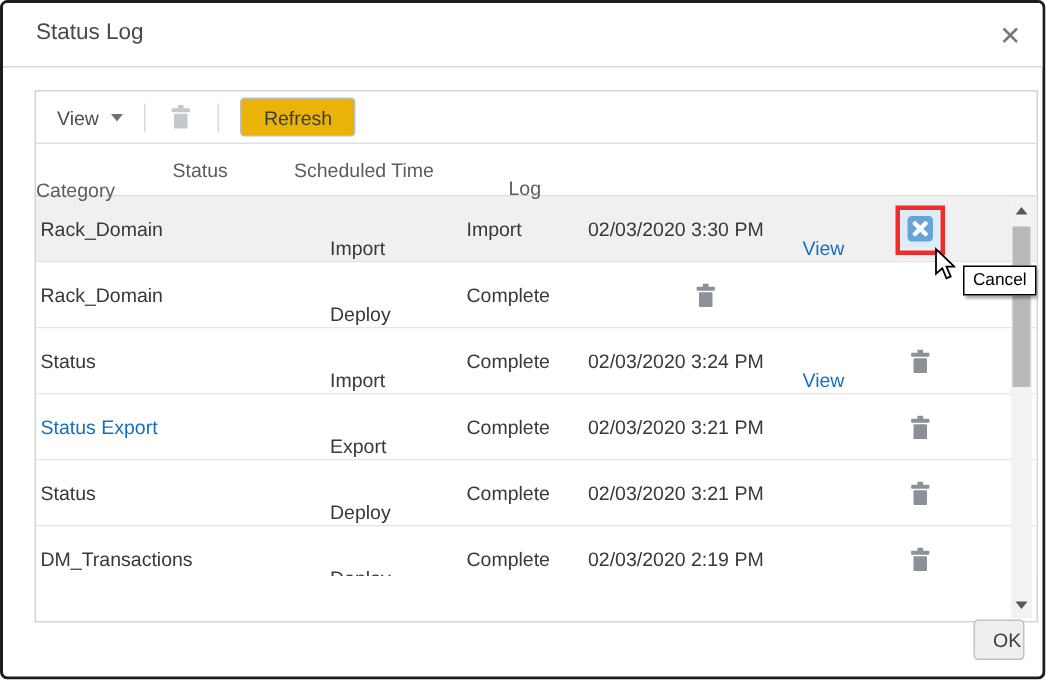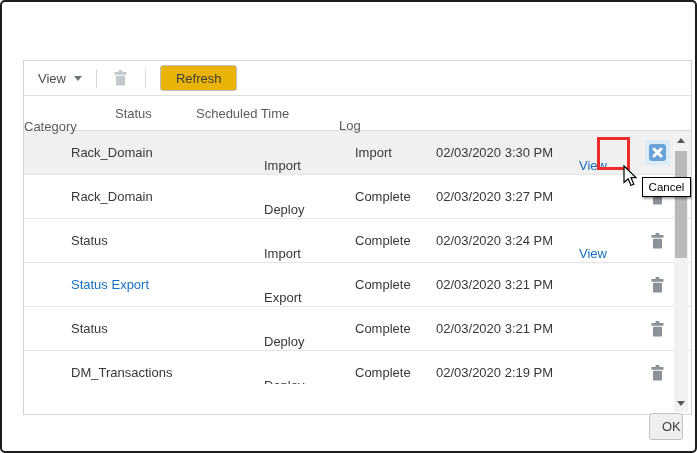--- a/index.html
+++ b/index.html
@@ -27,21 +27,21 @@
   .icon-btn{width:24px;height:24px;display:flex;align-items:center;justify-content:center;}
   .trash-disabled{color:#c3c8cc;}
   .trash-normal{color:#8b9196;}
   .refresh-btn{
     margin-left:2px;height:26px;padding:0 15px;font-size:13px;color:#3d3d3d;
     background:#eab308;border:1px solid #bfbfbf;border-radius:3px;font-family:inherit;
   }
   
   .thead{height:35px;display:flex;align-items:center;font-size:13px;color:#5a5c5e;box-sizing:border-box;border-bottom:1px solid #dadada;}
   .rows{height:253px;overflow:hidden;}
-  .trow{height:44px;display:flex;align-items:center;font-size:13px;color:#383838;box-sizing:border-box;border-bottom:1px solid #e5e5e5;background:#fff;padding-left:44px;}
+  .trow{height:44px;display:flex;align-items:center;font-size:13px;color:#383838;box-sizing:border-box;border-bottom:1px solid #e5e5e5;background:#fff;}
   .trow.selected{background:#f0f0f0;}
   .c-desc{width:196px;padding-left:3px;box-sizing:border-box;}
   .c-cat{width:91px;margin-top:26px;}
   .c-status{width:81px;}
   .c-time{width:143px;}
   .c-log{width:50px;margin-top:25px;}
   .c-action{width:56px;display:flex;align-items:center;justify-content:center;}
   .link{color:#1470c0;cursor:pointer;}
   .cell{white-space:nowrap;overflow:hidden;}
   
@@ -66,20 +66,28 @@
     display:flex;align-items:center;justify-content:center;
     font-size:11.5px;color:#000;box-shadow:1px 2px 2px rgba(0,0,0,.35);
   }
   .cursor{position:absolute;left:620px;top:164px;z-index:12;}
 </style>
 </head>
 <body>
 
 <div class="dialog">
 
+  <div class="titlebar">
+    <span class="title">Status Log</span>
+    <span class="close-btn">
+      <svg width="11" height="11" viewBox="0 0 11 11">
+        <path d="M1 1 L10 10 M10 1 L1 10" stroke="#76787a" stroke-width="1.7" fill="none"></path>
+      </svg>
+    </span>
+  </div>
 
   <div class="panel">
 
     <div class="toolbar">
       <div class="view-btn">
         <span>View</span>
         <span class="caret-down"></span>
       </div>
       <div class="tb-sep"></div>
       <div class="icon-btn trash-disabled">
@@ -117,21 +125,20 @@
               </svg>
             </span>
           </div>
         </div>
       </div>
 
       <div class="trow">
         <div class="c-desc cell">Rack_Domain</div>
         <div class="c-cat cell">Deploy</div>
         <div class="c-status cell">Complete</div>
-        <div class="c-time cell">02/03/2020 3:27 PM</div>
         <div class="c-log cell"></div>
         <div class="c-action">
           <span class="icon-btn trash-normal">
             <svg width="13" height="16" viewBox="0 0 13 16" fill="currentColor">
               <rect x="4.6" y="0" width="3.8" height="2.4" rx="0.6"></rect>
               <rect x="0.4" y="2.1" width="12.2" height="2.7" rx="0.7"></rect>
               <rect x="2" y="5.8" width="9" height="9.8" rx="0.6"></rect>
             </svg>
           </span>
         </div>

